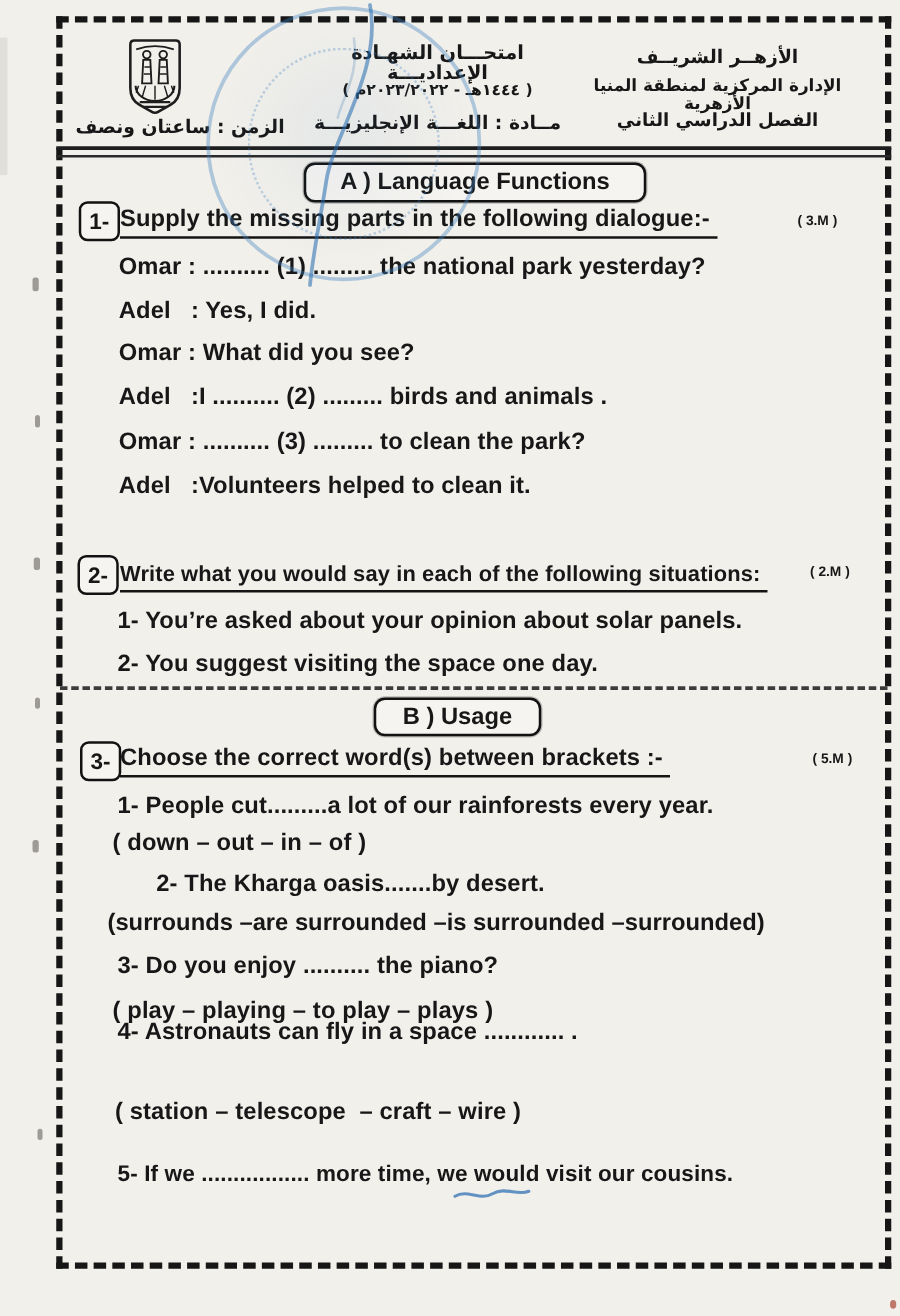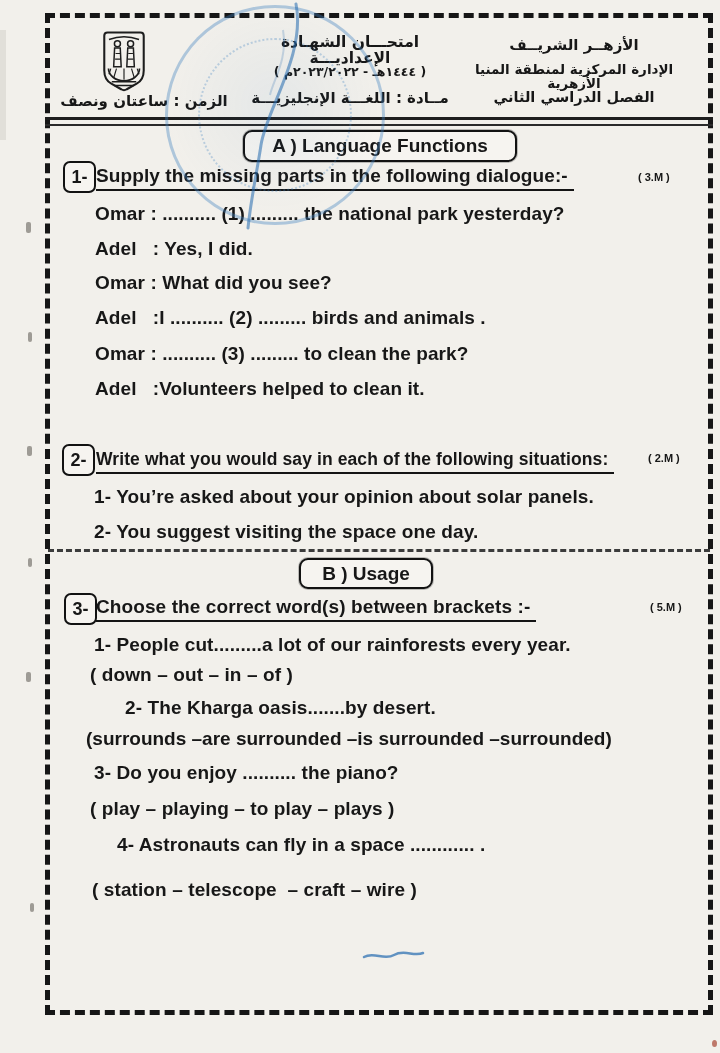--- a/index.html
+++ b/index.html
@@ -143,23 +143,24 @@
 
   <div class="abs en" style="left:44px;top:616px;">1- People cut.........a lot of our rainforests every year.</div>
   <div class="abs en" style="left:40px;top:646px;">( down – out – in – of )</div>
 
   <div class="abs en" style="left:47px;top:679px;margin-left:28px;">2- The Kharga oasis.......by desert.</div>
   <div class="abs en wide-opt" style="left:36px;top:710px;">(surrounds –are surrounded –is surrounded –surrounded)</div>
 
   <div class="abs en" style="left:44px;top:744px;">3- Do you enjoy .......... the piano?</div>
   <div class="abs en" style="left:40px;top:780px;">( play – playing – to play – plays )</div>
 
-  <div class="abs en" style="left:44px;top:816px;margin-left:23px;">4- Astronauts can fly in a space ............ .</div>
+  <div class="abs en" style="left:44px;top:797px;">4- Astronauts can fly in a space ............ .</div>
   <div class="abs en" style="left:42px;top:861px;">( station – telescope  – craft – wire )</div>
 
+  <div class="abs en tight" style="left:44px;top:911px;">5- If we ................. more time, we would visit our cousins.</div>
 
 </div>
 
 <div class="stamp">
   <div class="stamp-inner"></div>
 </div>
 
 <svg class="pen" style="left:228px;top:0;" width="100" height="232" viewBox="0 0 100 232">
   <path d="M68 4 C78 55 38 110 33 145 C29 172 23 198 20 228" stroke="rgba(35,105,175,0.55)" stroke-width="3" fill="none" stroke-linecap="round"></path>
   <path d="M55 30 C60 60 45 80 42 95" stroke="rgba(35,105,175,0.22)" stroke-width="2" fill="none"></path>

